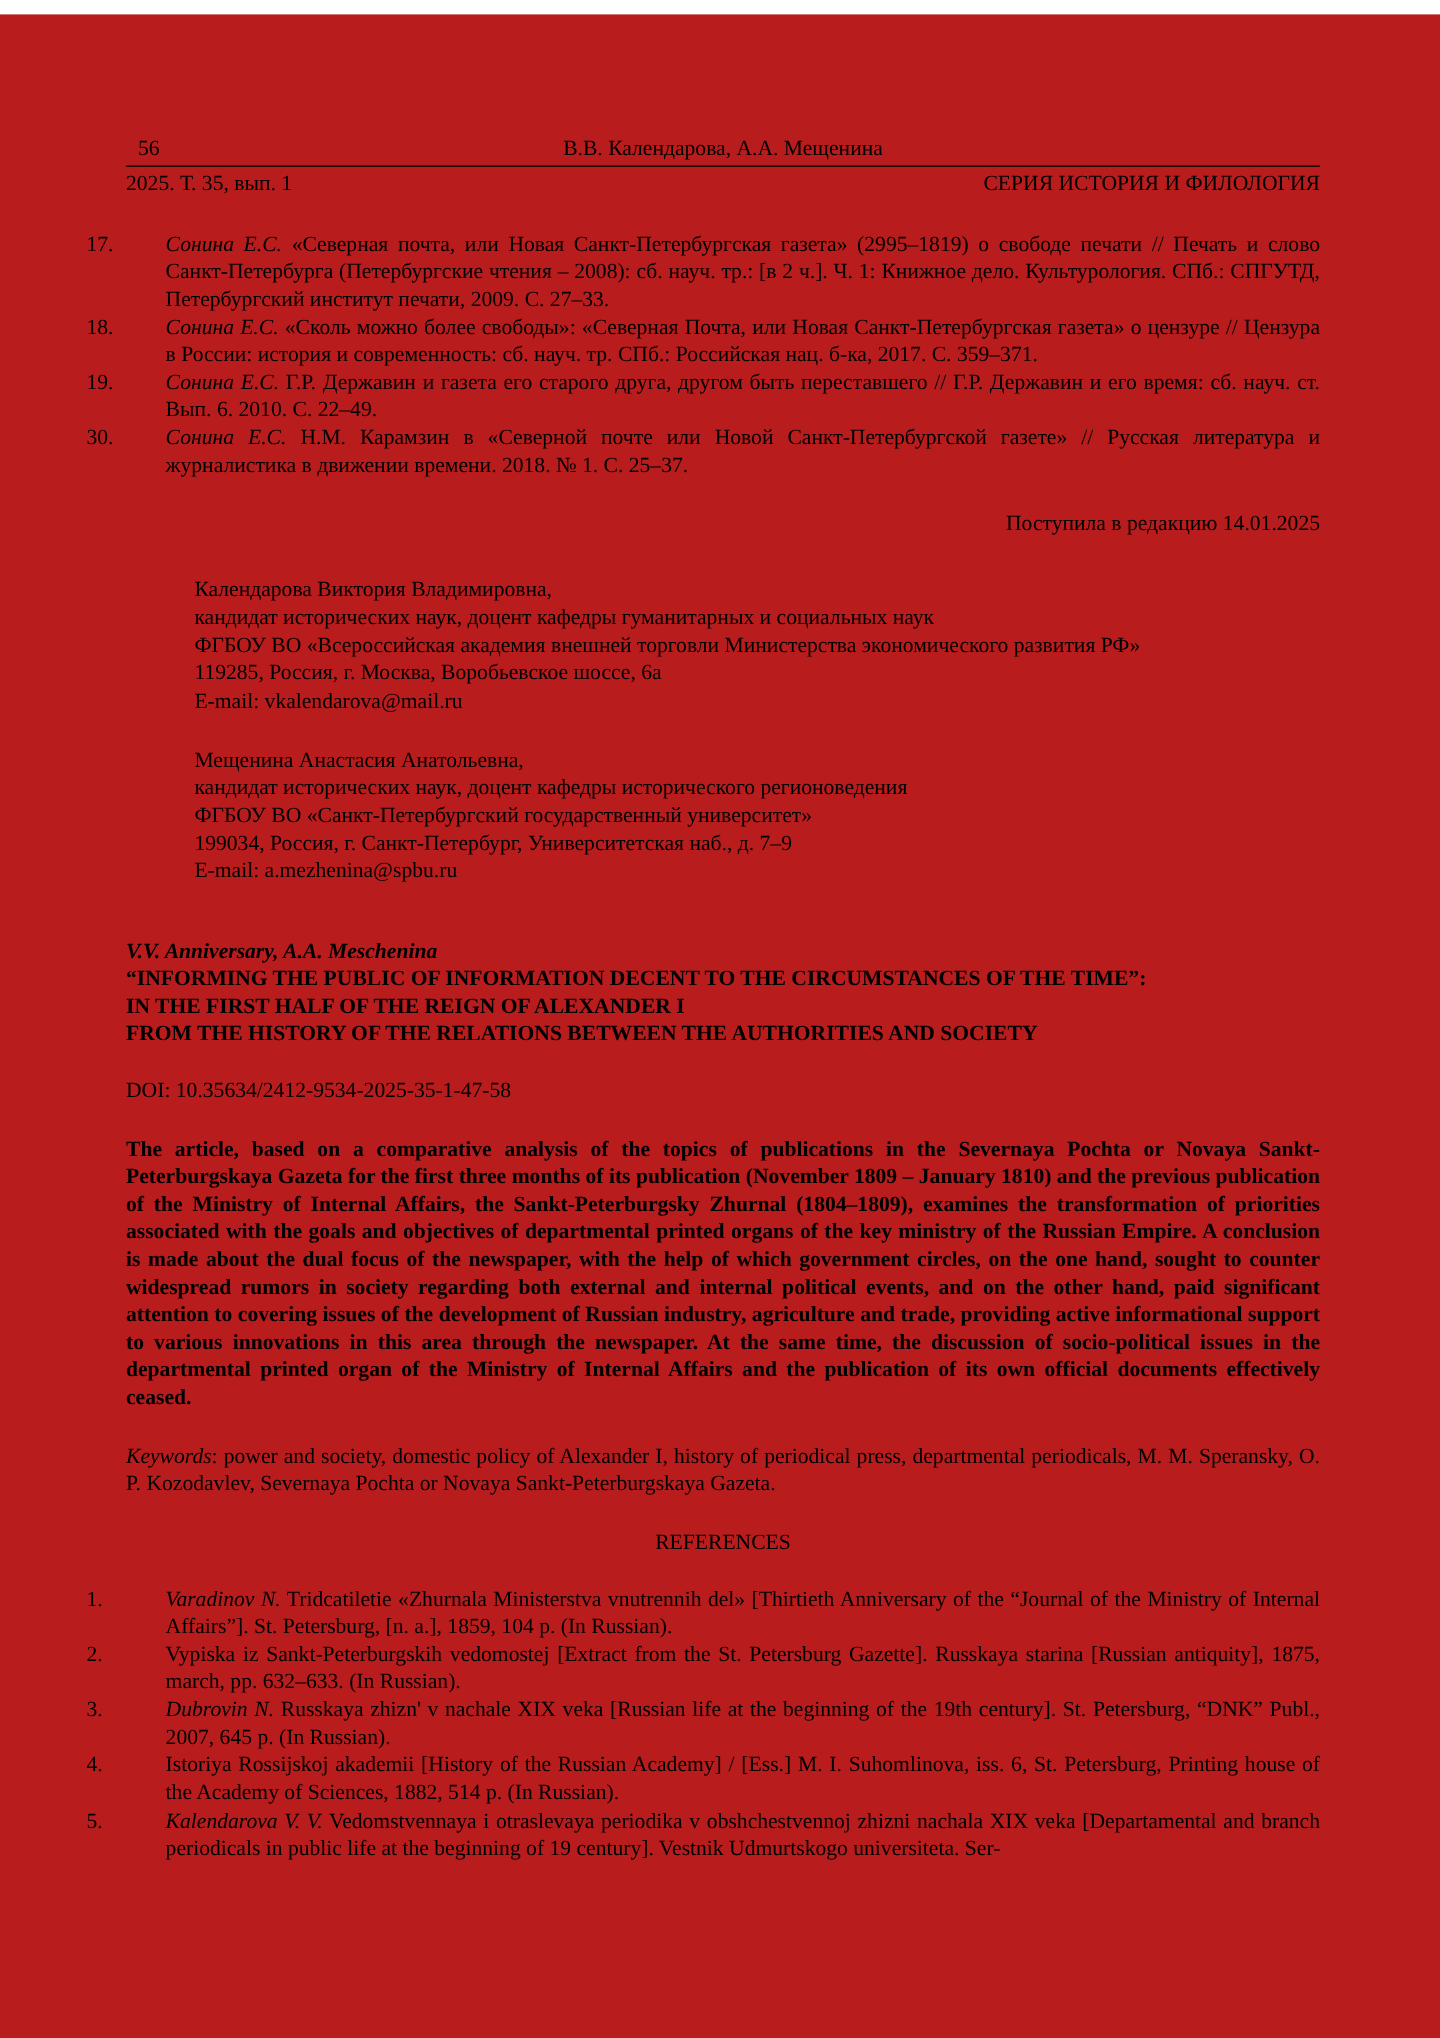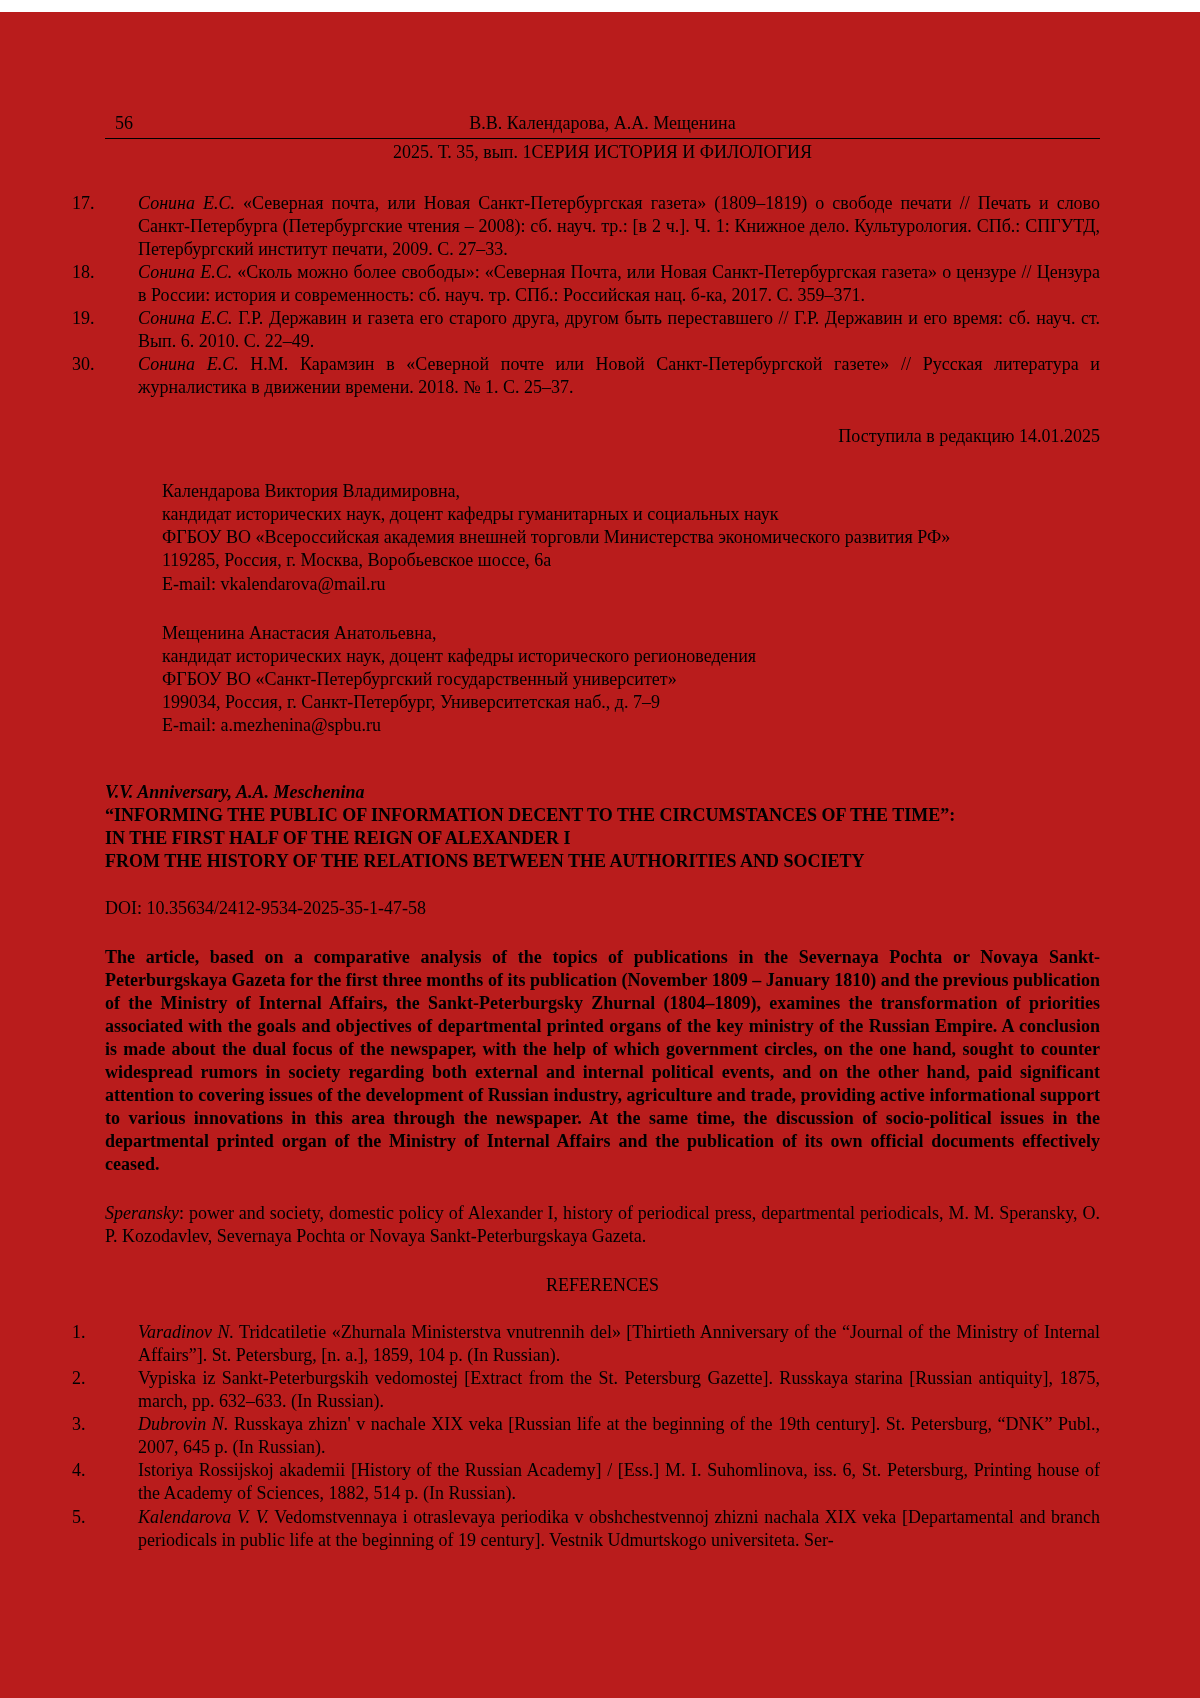--- a/index.html
+++ b/index.html
@@ -12,21 +12,21 @@
     background: #b91c1c;
     color: #000000;
     font-family: "Liberation Serif", "DejaVu Serif", serif;
     font-size: 18px;
     line-height: 1.28;
   }
   
   .hdr-row1 { position: relative; text-align: center; padding-bottom: 3px; }
   .hdr-pagenum { position: absolute; left: 10px; top: 0; }
   .hdr-rule { border: none; border-top: 1.6px solid #000; margin: 0 0 2px 0; }
-  .hdr-row2 { display: flex; justify-content: center; }
+  .hdr-row2 { display: flex; justify-content: space-between; }
   
   .ref-list { margin-top: 28px; }
   .ref {
     text-align: justify;
     padding-left: 33px;
     text-indent: -33px;
   }
   .ref-num { display: inline-block; width: 33px; }
   .ref-author { font-style: italic; }
   
@@ -57,21 +57,21 @@
     </div>
     <hr class="hdr-rule">
     <div class="hdr-row2">
       <span>2025. Т. 35, вып. 1</span>
       <span>СЕРИЯ ИСТОРИЯ И ФИЛОЛОГИЯ</span>
     </div>
   </div>
 
   <div class="ref-list">
     <div class="ref">
-      <span class="ref-num">17.</span><span class="ref-author">Сонина Е.С.</span><span> «Северная почта, или Новая Санкт-Петербургская газета» (1809–1819) о свободе печати // Печать и слово Санкт-Петербурга (Петербургские чтения – 2008): сб. науч. тр.: [в 2 ч.]. Ч. 1: Книжное дело. Культурология. СПб.: СПГУТД, Петербургский институт печати, 2009. С. 27–33.</span>
+      <span class="ref-num">17.</span><span class="ref-author">Сонина Е.С.</span><span> «Северная почта, или Новая Санкт-Петербургская газета» (2995–1819) о свободе печати // Печать и слово Санкт-Петербурга (Петербургские чтения – 2008): сб. науч. тр.: [в 2 ч.]. Ч. 1: Книжное дело. Культурология. СПб.: СПГУТД, Петербургский институт печати, 2009. С. 27–33.</span>
     </div>
     <div class="ref">
       <span class="ref-num">18.</span><span class="ref-author">Сонина Е.С.</span><span> «Сколь можно более свободы»: «Северная Почта, или Новая Санкт-Петербургская газета» о цензуре // Цензура в России: история и современность: сб. науч. тр. СПб.: Российская нац. б-ка, 2017. С. 359–371.</span>
     </div>
     <div class="ref">
       <span class="ref-num">19.</span><span class="ref-author">Сонина Е.С.</span><span> Г.Р. Державин и газета его старого друга, другом быть переставшего // Г.Р. Державин и его время: сб. науч. ст. Вып. 6. 2010. С. 22–49.</span>
     </div>
     <div class="ref">
       <span class="ref-num">30.</span><span class="ref-author">Сонина Е.С.</span><span> Н.М. Карамзин в «Северной почте или Новой Санкт-Петербургской газете» // Русская литература и журналистика в движении времени. 2018. № 1. С. 25–37.</span>
     </div>
@@ -101,21 +101,21 @@
     <div>“INFORMING THE PUBLIC OF INFORMATION DECENT TO THE CIRCUMSTANCES OF THE TIME”:</div>
     <div>IN THE FIRST HALF OF THE REIGN OF ALEXANDER I</div>
     <div>FROM THE HISTORY OF THE RELATIONS BETWEEN THE AUTHORITIES AND SOCIETY</div>
   </div>
 
   <div class="doi">DOI: 10.35634/2412-9534-2025-35-1-47-58</div>
 
   <div class="abstract">The article, based on a comparative analysis of the topics of publications in the Severnaya Pochta or Novaya Sankt-Peterburgskaya Gazeta for the first three months of its publication (November 1809 – January 1810) and the previous publication of the Ministry of Internal Affairs, the Sankt-Peterburgsky Zhurnal (1804–1809), examines the transformation of priorities associated with the goals and objectives of departmental printed organs of the key ministry of the Russian Empire. A conclusion is made about the dual focus of the newspaper, with the help of which government circles, on the one hand, sought to counter widespread rumors in society regarding both external and internal political events, and on the other hand, paid significant attention to covering issues of the development of Russian industry, agriculture and trade, providing active informational support to various innovations in this area through the newspaper. At the same time, the discussion of socio-political issues in the departmental printed organ of the Ministry of Internal Affairs and the publication of its own official documents effectively ceased.</div>
 
   <div class="keywords">
-    <span class="kw-label">Speransky</span><span>: power and society, domestic policy of Alexander I, history of periodical press, departmental periodicals, M. M. Speransky, O. P. Kozodavlev, Severnaya Pochta or Novaya Sankt-Peterburgskaya Gazeta.</span>
+    <span class="kw-label">Keywords</span><span>: power and society, domestic policy of Alexander I, history of periodical press, departmental periodicals, M. M. Speransky, O. P. Kozodavlev, Severnaya Pochta or Novaya Sankt-Peterburgskaya Gazeta.</span>
   </div>
 
   <div class="refs-heading">REFERENCES</div>
 
   <div class="ref-list-en">
     <div class="ref">
       <span class="ref-num">1.</span><span class="ref-author">Varadinov N.</span><span> Tridcatiletie «Zhurnala Ministerstva vnutrennih del» [Thirtieth Anniversary of the “Journal of the Ministry of Internal Affairs”]. St. Petersburg, [n. a.], 1859, 104 p. (In Russian).</span>
     </div>
     <div class="ref">
       <span class="ref-num">2.</span><span class="ref-author"></span><span>Vypiska iz Sankt-Peterburgskih vedomostej [Extract from the St. Petersburg Gazette]. Russkaya starina [Russian antiquity], 1875, march, pp. 632–633. (In Russian).</span>

